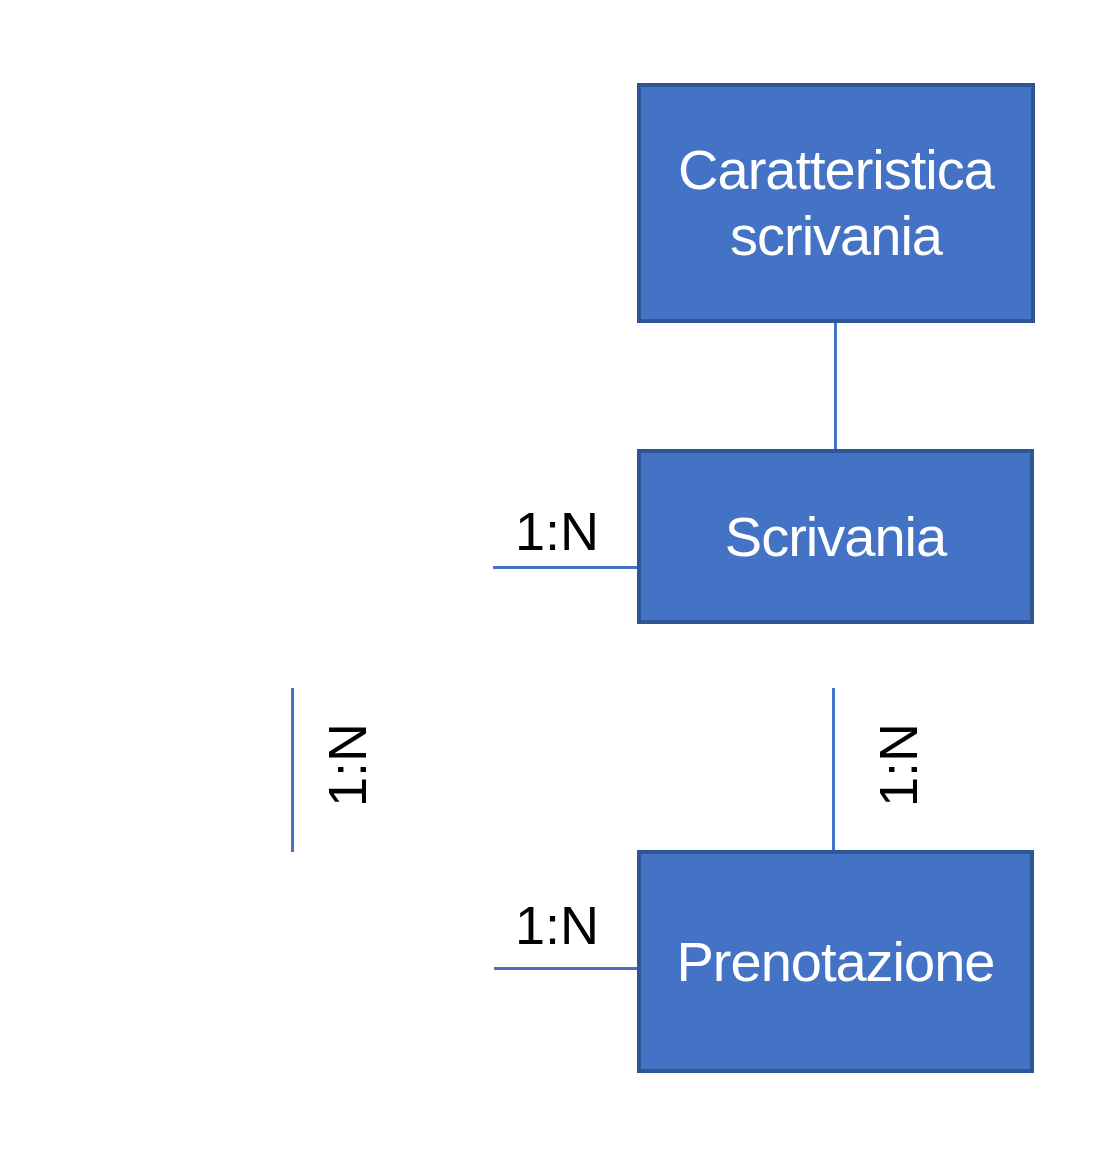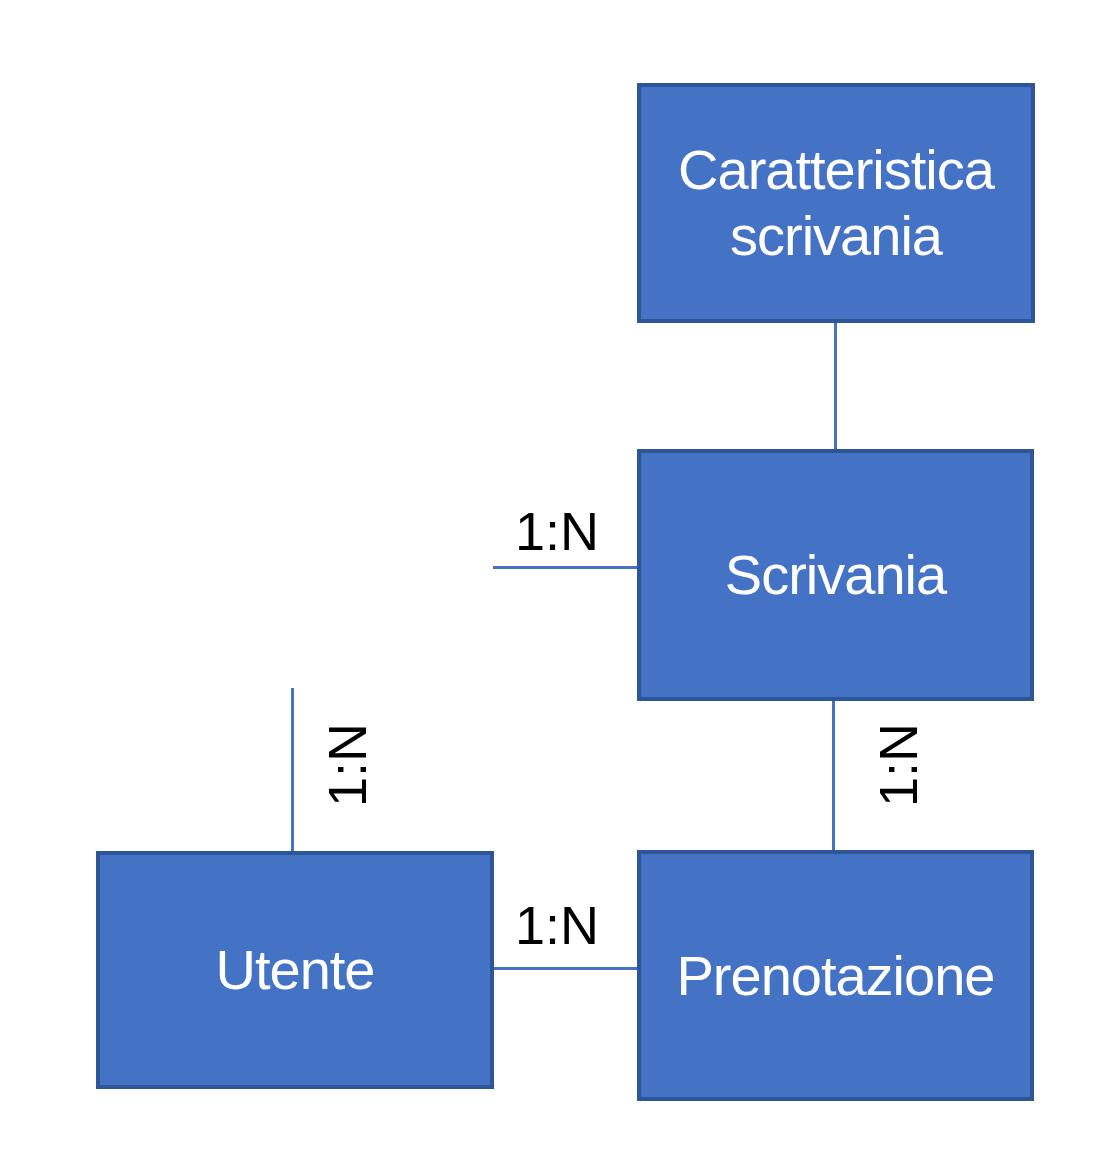--- a/index.html
+++ b/index.html
@@ -51,29 +51,26 @@
   <div class="conn" style="left:493px; top:566px; width:145px; height:3px;"></div>
   <div class="conn" style="left:291px; top:688px; width:3px; height:164px;"></div>
   <div class="conn" style="left:832px; top:688px; width:3px; height:163px;"></div>
   <div class="conn" style="left:494px; top:967px; width:144px; height:3px;"></div>
 
   <div class="entity" style="left:637px; top:83px; width:398px; height:240px;">
     <span>Caratteristica scrivania</span>
   </div>
 
 
-  <div class="entity" style="left:637px; top:449px; width:397px; height:252px;align-items:center;">
+  <div class="entity" style="left:637px; top:449px; width:397px; height:175px;align-items:center;">
     <span>Scrivania</span>
   </div>
 
-  <div class="entity" style="left:96px; top:851px; width:398px; height:238px;">
-    <span>Utente</span>
-  </div>
 
-  <div class="entity" style="left:637px; top:850px; width:397px; height:251px;">
+  <div class="entity" style="left:637px; top:850px; width:397px; height:223px;">
     <span>Prenotazione</span>
   </div>
 
 
   <div class="card" style="left:557px; top:531px;">1:N</div>
 
   <div class="card vert" style="left:347px; top:765px;">1:N</div>
 
   <div class="card vert" style="left:898px; top:765px;">1:N</div>
 

